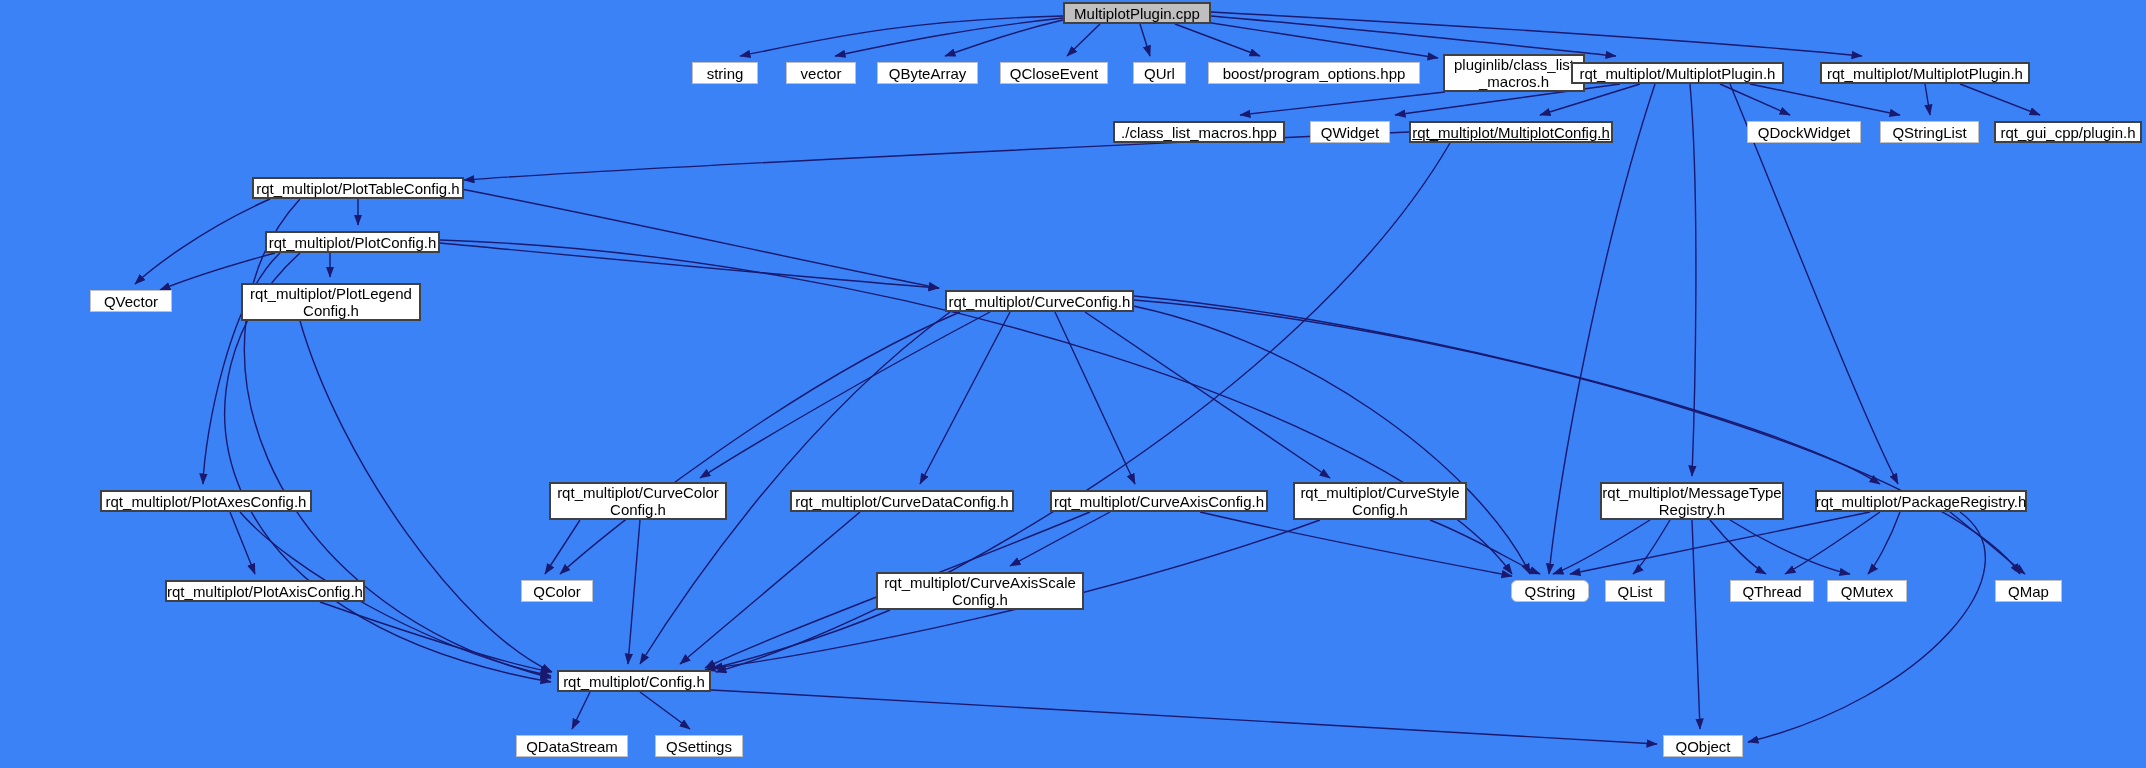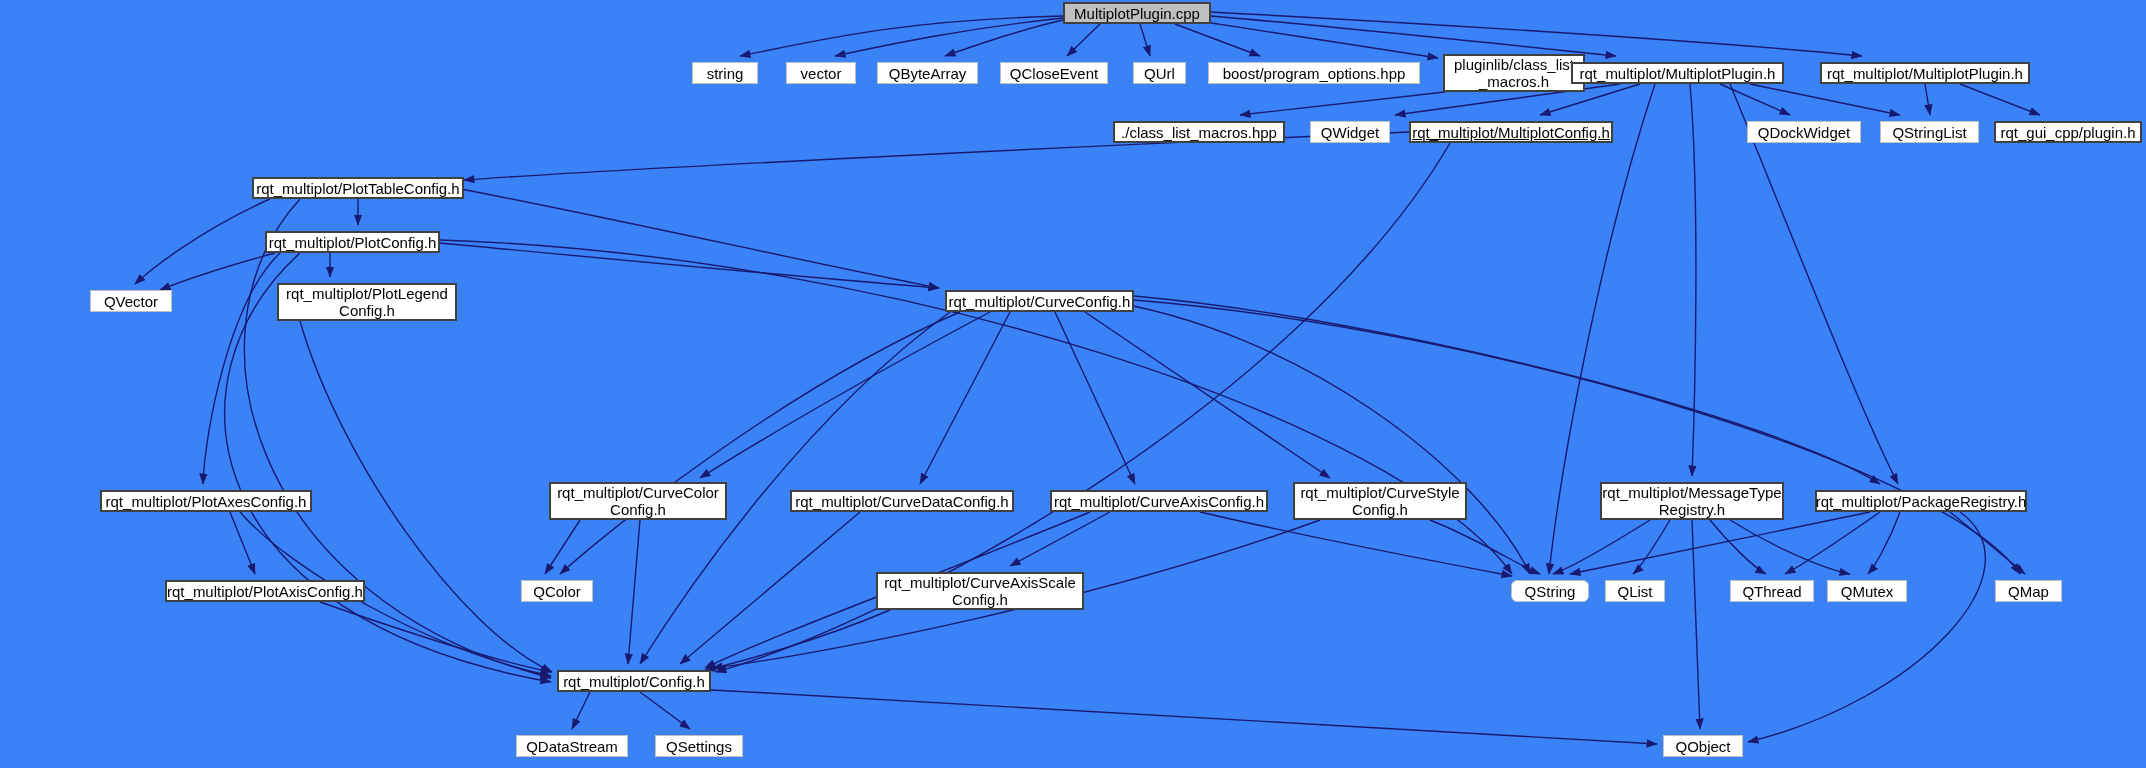--- a/index.html
+++ b/index.html
@@ -143,21 +143,21 @@
       <div class="node hdr" style="left: 1820px; top: 62px; width: 210px; height: 22px;">rqt_multiplot/MultiplotPlugin.h</div>
       <div class="node hdr" style="left: 1113px; top: 121px; width: 172px; height: 22px;">./class_list_macros.hpp</div>
       <div class="node plain" style="left: 1310px; top: 121px; width: 80px; height: 22px;">QWidget</div>
       <div class="node hdr" style="left: 1409px; top: 121px; width: 204px; height: 22px; text-decoration: underline;">rqt_multiplot/MultiplotConfig.h</div>
       <div class="node plain" style="left: 1747px; top: 121px; width: 114px; height: 22px;">QDockWidget</div>
       <div class="node plain" style="left: 1880px; top: 121px; width: 99px; height: 22px;">QStringList</div>
       <div class="node hdr" style="left: 1994px; top: 121px; width: 148px; height: 22px;">rqt_gui_cpp/plugin.h</div>
       <div class="node hdr" style="left: 252px; top: 177px; width: 212px; height: 22px;">rqt_multiplot/PlotTableConfig.h</div>
       <div class="node hdr" style="left: 265px; top: 231px; width: 175px; height: 22px;">rqt_multiplot/PlotConfig.h</div>
       <div class="node plain" style="left: 90px; top: 290px; width: 82px; height: 22px;">QVector</div>
-      <div class="node hdr" style="left: 241px; top: 283px; width: 180px; height: 38px; margin-left: 36px;">rqt_multiplot/PlotLegend
+      <div class="node hdr" style="left: 241px; top: 283px; width: 180px; height: 38px;">rqt_multiplot/PlotLegend
 Config.h</div>
       <div class="node hdr" style="left: 945px; top: 290px; width: 189px; height: 22px;">rqt_multiplot/CurveConfig.h</div>
       <div class="node hdr" style="left: 100px; top: 490px; width: 212px; height: 22px;">rqt_multiplot/PlotAxesConfig.h</div>
       <div class="node hdr" style="left: 549px; top: 482px; width: 178px; height: 38px;">rqt_multiplot/CurveColor
 Config.h</div>
       <div class="node hdr" style="left: 790px; top: 490px; width: 224px; height: 22px;">rqt_multiplot/CurveDataConfig.h</div>
       <div class="node hdr" style="left: 1050px; top: 490px; width: 218px; height: 22px;">rqt_multiplot/CurveAxisConfig.h</div>
       <div class="node hdr" style="left: 1293px; top: 482px; width: 174px; height: 38px;">rqt_multiplot/CurveStyle
 Config.h</div>
       <div class="node hdr" style="left: 1600px; top: 482px; width: 184px; height: 38px;">rqt_multiplot/MessageType

